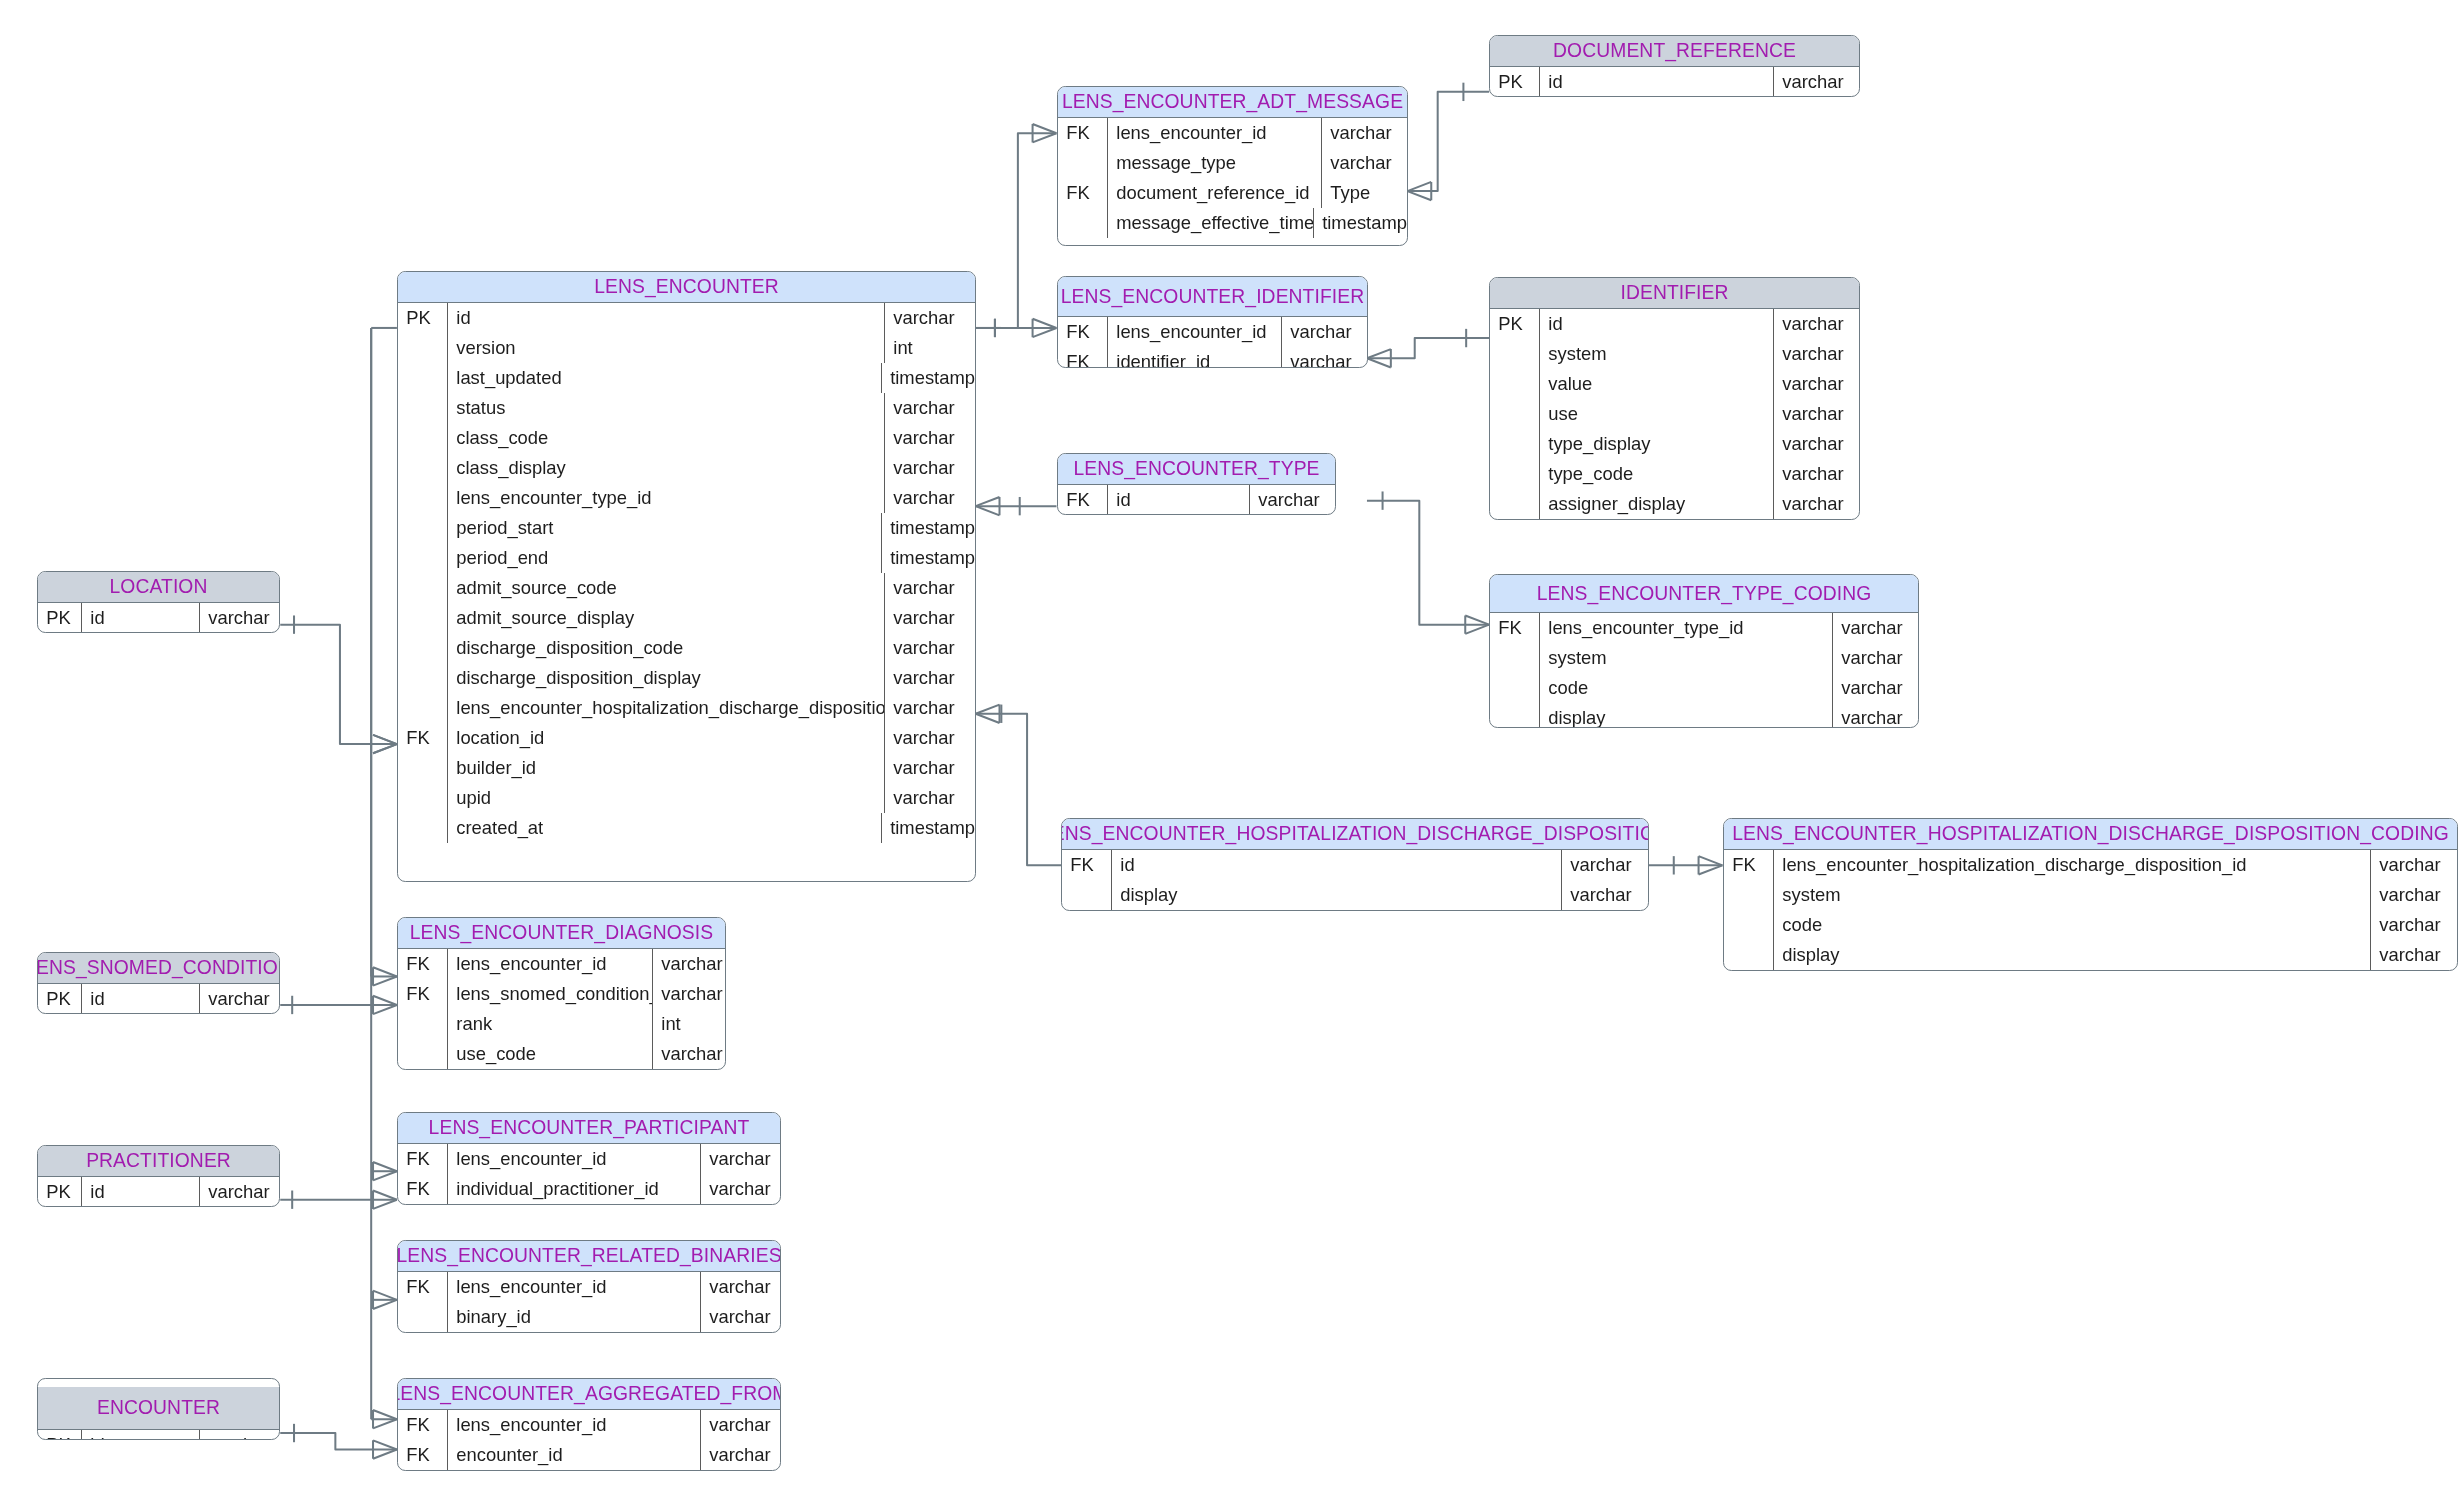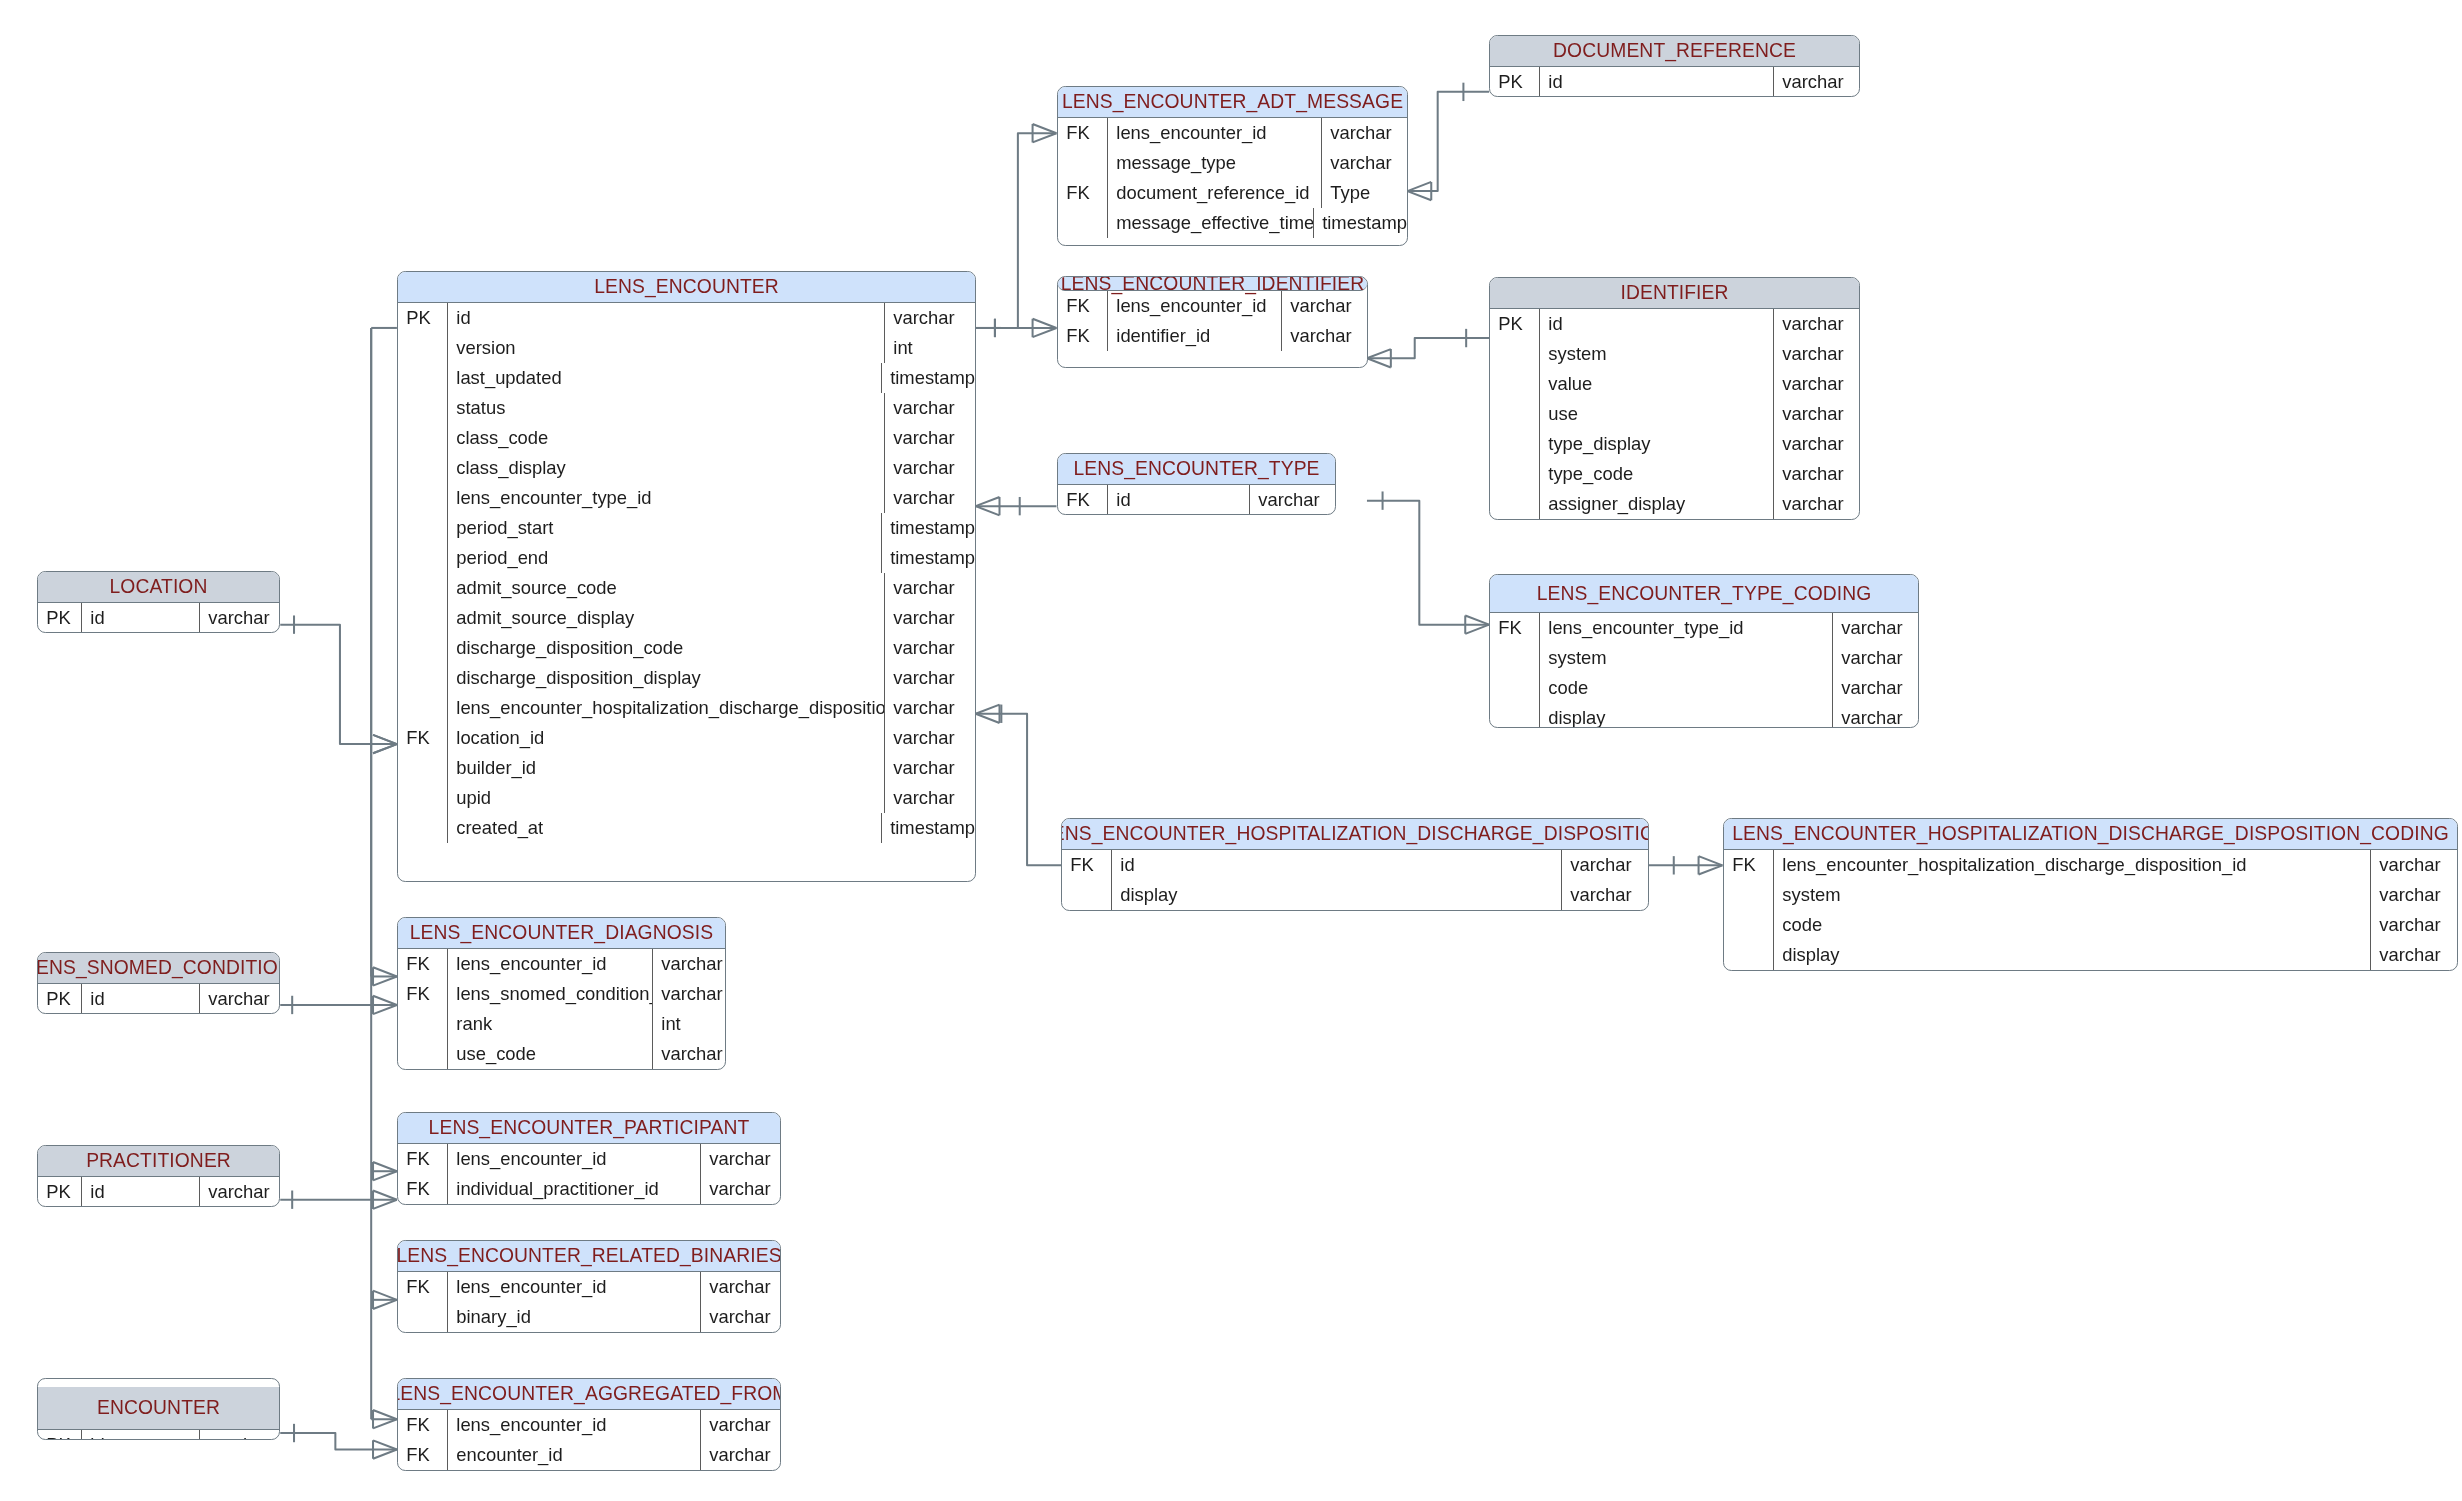--- a/index.html
+++ b/index.html
@@ -4,21 +4,21 @@
 <style>
   html,body{margin:0;padding:0;background:#ffffff;}
   body{width:2462px;height:1501px;position:relative;overflow:hidden;
        font-family:"Liberation Sans","DejaVu Sans",sans-serif;
        -webkit-font-smoothing:antialiased;}
   #canvas{position:absolute;left:0;top:0;width:2462px;height:1501px;}
   #edges{position:absolute;left:0;top:0;width:2462px;height:1501px;pointer-events:none;}
   .entity{position:absolute;box-sizing:border-box;border:0.9px solid #6e7b84;
           border-radius:8.3px;background:#ffffff;overflow:hidden;}
   .ent-title{box-sizing:border-box;width:100%;text-align:center;
-             font-size:19.3px;color:#7f1d1d;letter-spacing:0.1px;
+             font-size:19.3px;color:#a21caf;letter-spacing:0.1px;
              border-bottom:0.9px solid #6e7b84;
              display:flex;align-items:center;justify-content:center;}
   .blue .ent-title{background:#cfe2fb;}
   .grey .ent-title{background:#ccd3dc;}
   .rows{display:block;width:100%;}
   .row{display:flex;width:100%;box-sizing:border-box;align-items:center;}
   .c-key{box-sizing:border-box;flex:0 0 auto;text-align:left;padding-left:8.3px;
          font-size:18.4px;color:#1d1d1d;border-right:0.9px solid #5b5b5b;
          align-self:stretch;display:flex;align-items:center;}
   .c-name{box-sizing:border-box;flex:1 1 auto;padding-left:8.3px;font-size:18.4px;
@@ -134,21 +134,21 @@
       <div class="ent-title" style="height: 31px;">DOCUMENT_REFERENCE</div>
       <div class="rows">
         <div class="row" style="height: 30px;">
           <div class="c-key" style="flex-basis: 50px;">PK</div>
           <div class="c-name">id</div>
           <div class="c-type" style="flex-basis: 85px;">varchar</div>
         </div>
       </div>
     </div>
     <div class="entity blue" style="left: 1057px; top: 276px; width: 311px; height: 92px;">
-      <div class="ent-title" style="height: 14px; border-radius: 12px;">LENS_ENCOUNTER_IDENTIFIER</div>
+      <div class="ent-title" style="height: 40px;">LENS_ENCOUNTER_IDENTIFIER</div>
       <div class="rows">
         <div class="row" style="height: 30px;">
           <div class="c-key" style="flex-basis: 50px;">FK</div>
           <div class="c-name">lens_encounter_id</div>
           <div class="c-type" style="flex-basis: 85px;">varchar</div>
         </div>
         <div class="row" style="height: 30px;">
           <div class="c-key" style="flex-basis: 50px;">FK</div>
           <div class="c-name">identifier_id</div>
           <div class="c-type" style="flex-basis: 85px;">varchar</div>

